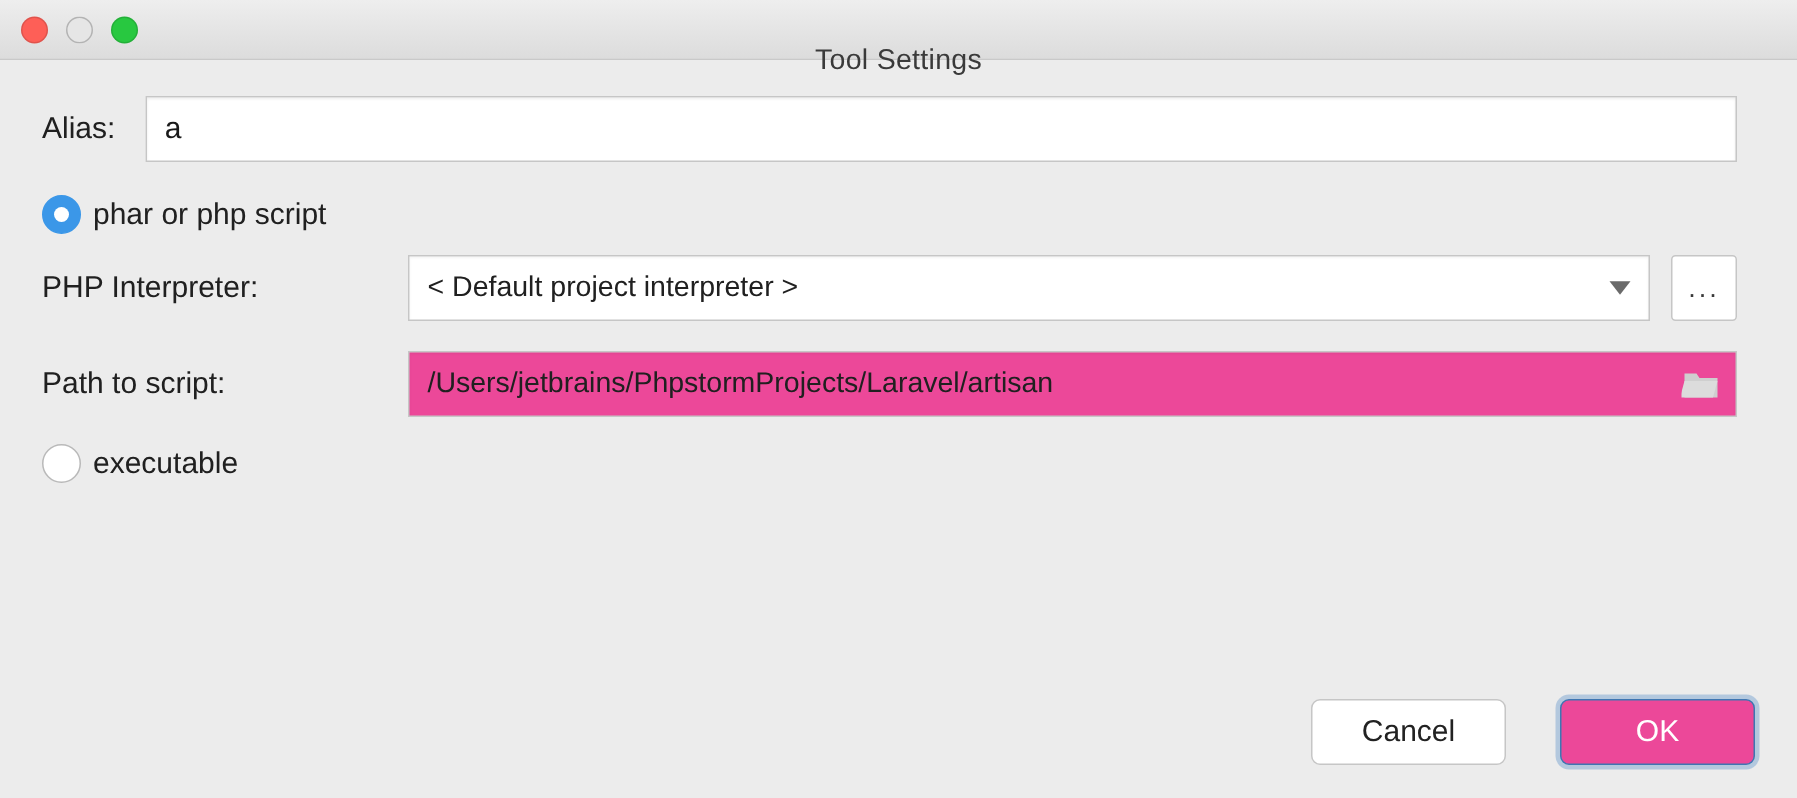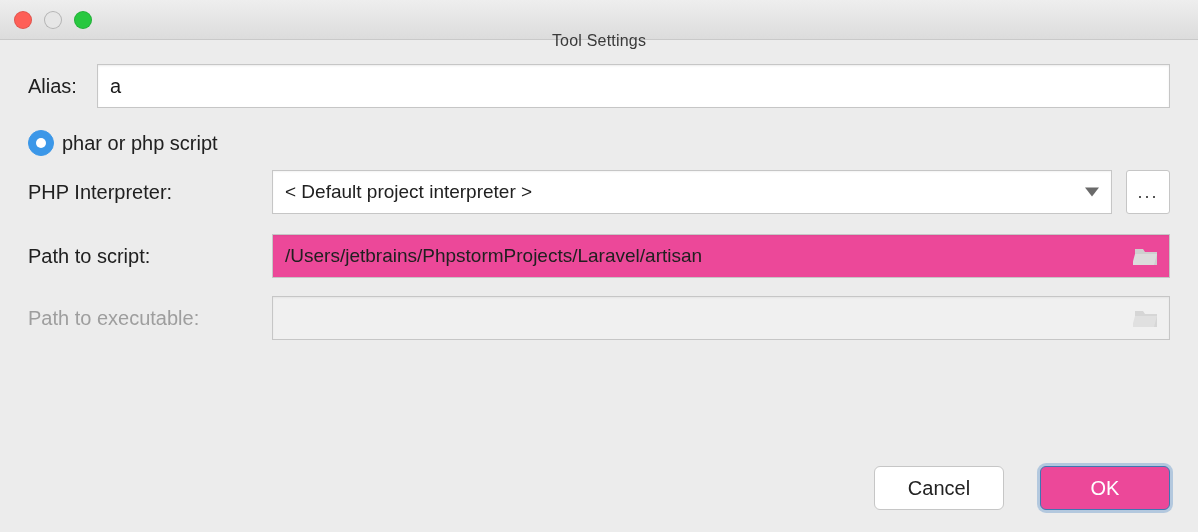--- a/index.html
+++ b/index.html
@@ -35,29 +35,29 @@
   .tl-dot {
     width: 18px; height: 18px;
     border-radius: 50%;
     box-shadow: inset 0 0 0 1px rgba(0,0,0,0.12);
   }
   .tl-close { background: #fe5f57; }
   .tl-min   { background: #e6e6e6; box-shadow: inset 0 0 0 1px rgba(0,0,0,0.22); }
   .tl-max   { background: #28c840; }
 
   .title {
-    font-size: 16px;
+    font-size: 19px;
     color: #3a3a3a;
     font-weight: 500;
     letter-spacing: 0.2px;
     margin-top: 42px;
   }
 
   .content {
-    padding: 24px 28px 20px 28px;
+    padding: 24px 40px 20px 28px;
   }
 
   .row {
     display: flex;
     align-items: center;
   }
 
   
   .alias-row { gap: 20px; margin-bottom: 22px; }
   .alias-label { font-size: 20px; }
@@ -246,33 +246,25 @@
       <span>/Users/jetbrains/PhpstormProjects/Laravel/artisan</span>
       <span class="folder-icon">
         <svg width="26" height="22" viewBox="0 0 26 22">
           <path d="M2 4 h8 l2 3 h12 v13 h-22 z" fill="#cfcfcf"></path>
           <path d="M2 9 h22 l-3 11 h-22 z" fill="#dcdcdc"></path>
         </svg>
       </span>
     </div>
   </div>
 
-
-  <div class="subform disabled">
-    <div class="field-label">Path to executable:</div>
-    <div class="path-input">
-      <span></span>
-      <span class="folder-icon">
-        <svg width="26" height="22" viewBox="0 0 26 22">
-          <path d="M2 4 h8 l2 3 h12 v13 h-22 z" fill="#d6d6d6"></path>
-          <path d="M2 9 h22 l-3 11 h-22 z" fill="#e0e0e0"></path>
-        </svg>
-      </span>
-    </div>
-  </div>
+  <div class="row radio-row" style="margin-top:6px;">
+    <div class="radio"></div>
+    <div class="radio-label">executable</div>
+  </div>
+
 
 </div>
 
 <div class="footer">
   <div class="btn btn-secondary">
     <span>Cancel</span>
   </div>
   <div class="btn btn-primary">
     <span>OK</span>
   </div>

